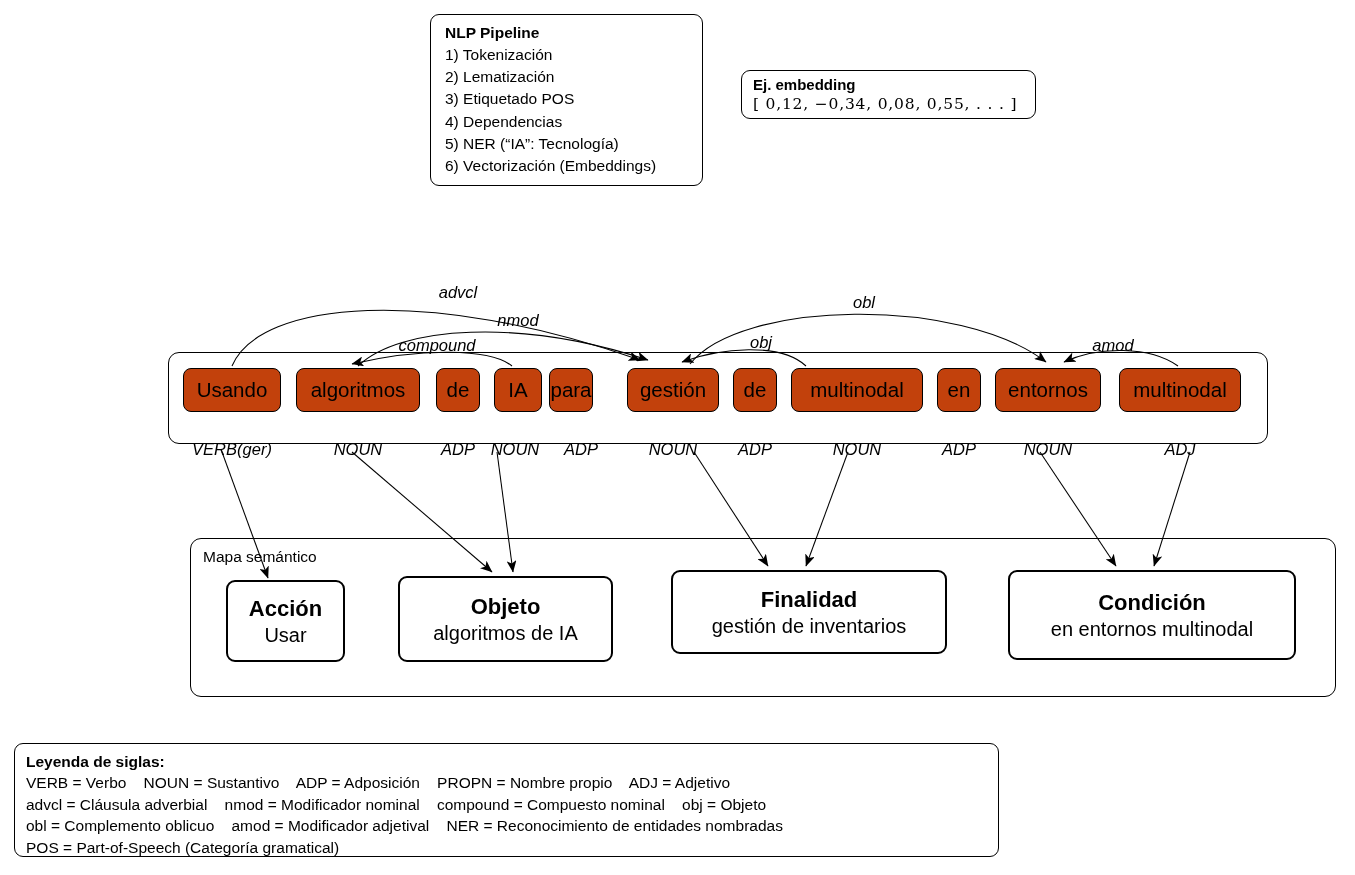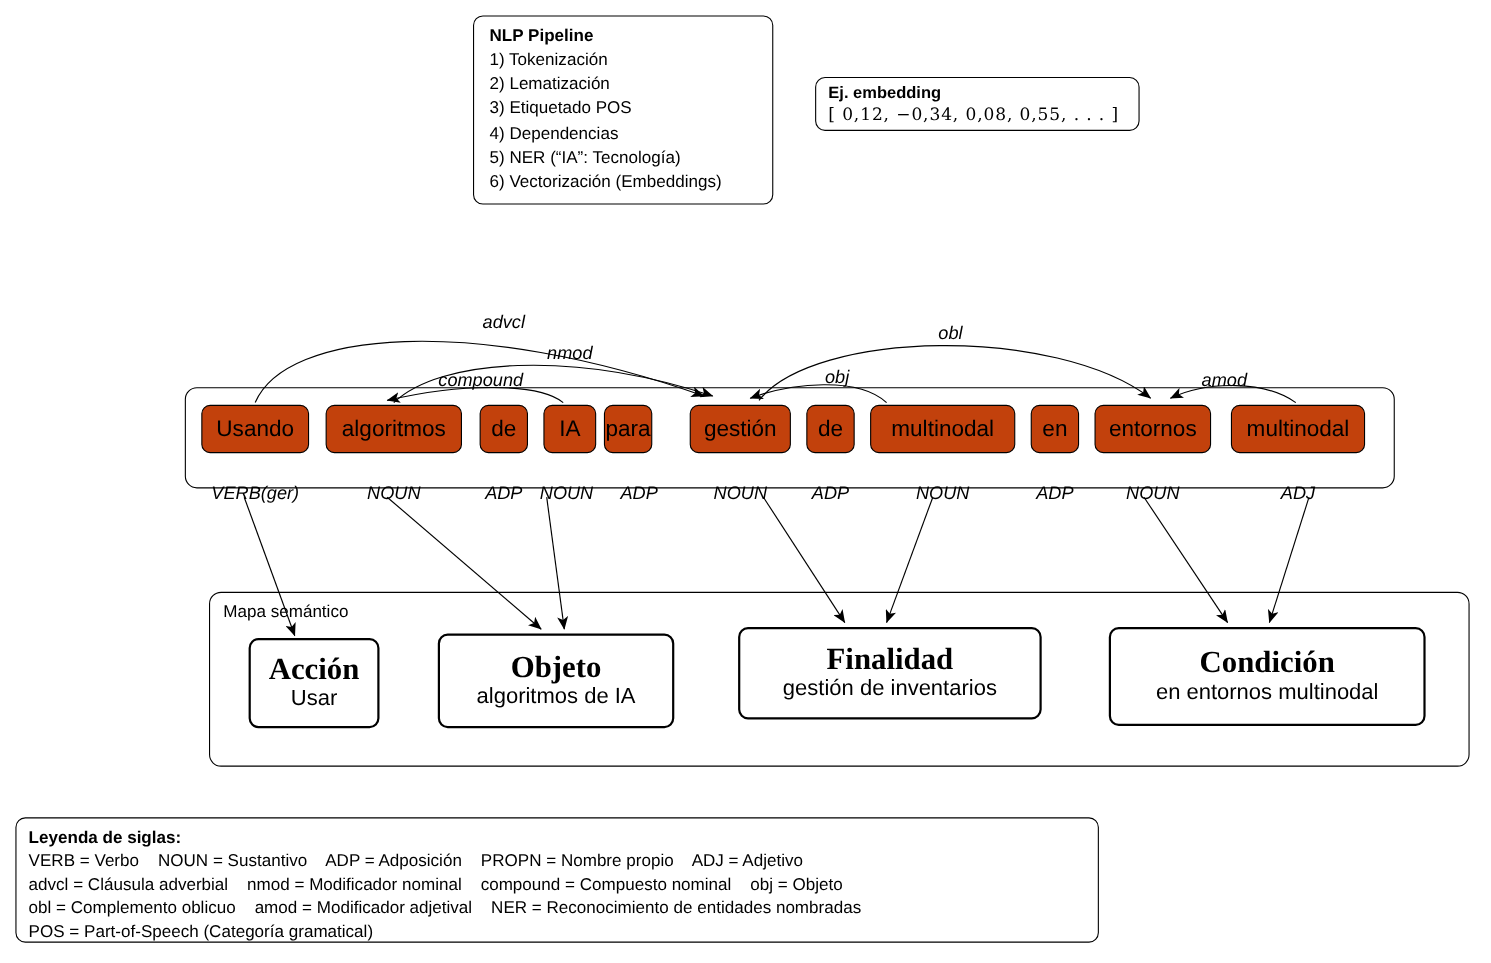--- a/index.html
+++ b/index.html
@@ -124,24 +124,23 @@
     background: #fff;
     box-sizing: border-box;
     display: flex;
     flex-direction: column;
     align-items: center;
     justify-content: center;
     padding: 3px 10px;
   }
   .sem-box .sem-title {
     font-weight: bold;
-    font-size: 28px;
+    font-size: 22px;
     line-height: 27px;
     white-space: nowrap;
-    font-family: Liberation Serif, serif;
   }
   .sem-box .sem-text {
     font-size: 20px;
     line-height: 26px;
     white-space: nowrap;
   }
 
   
   #legend-box {
     left: 14px; top: 743px; width: 985px; height: 114px;

